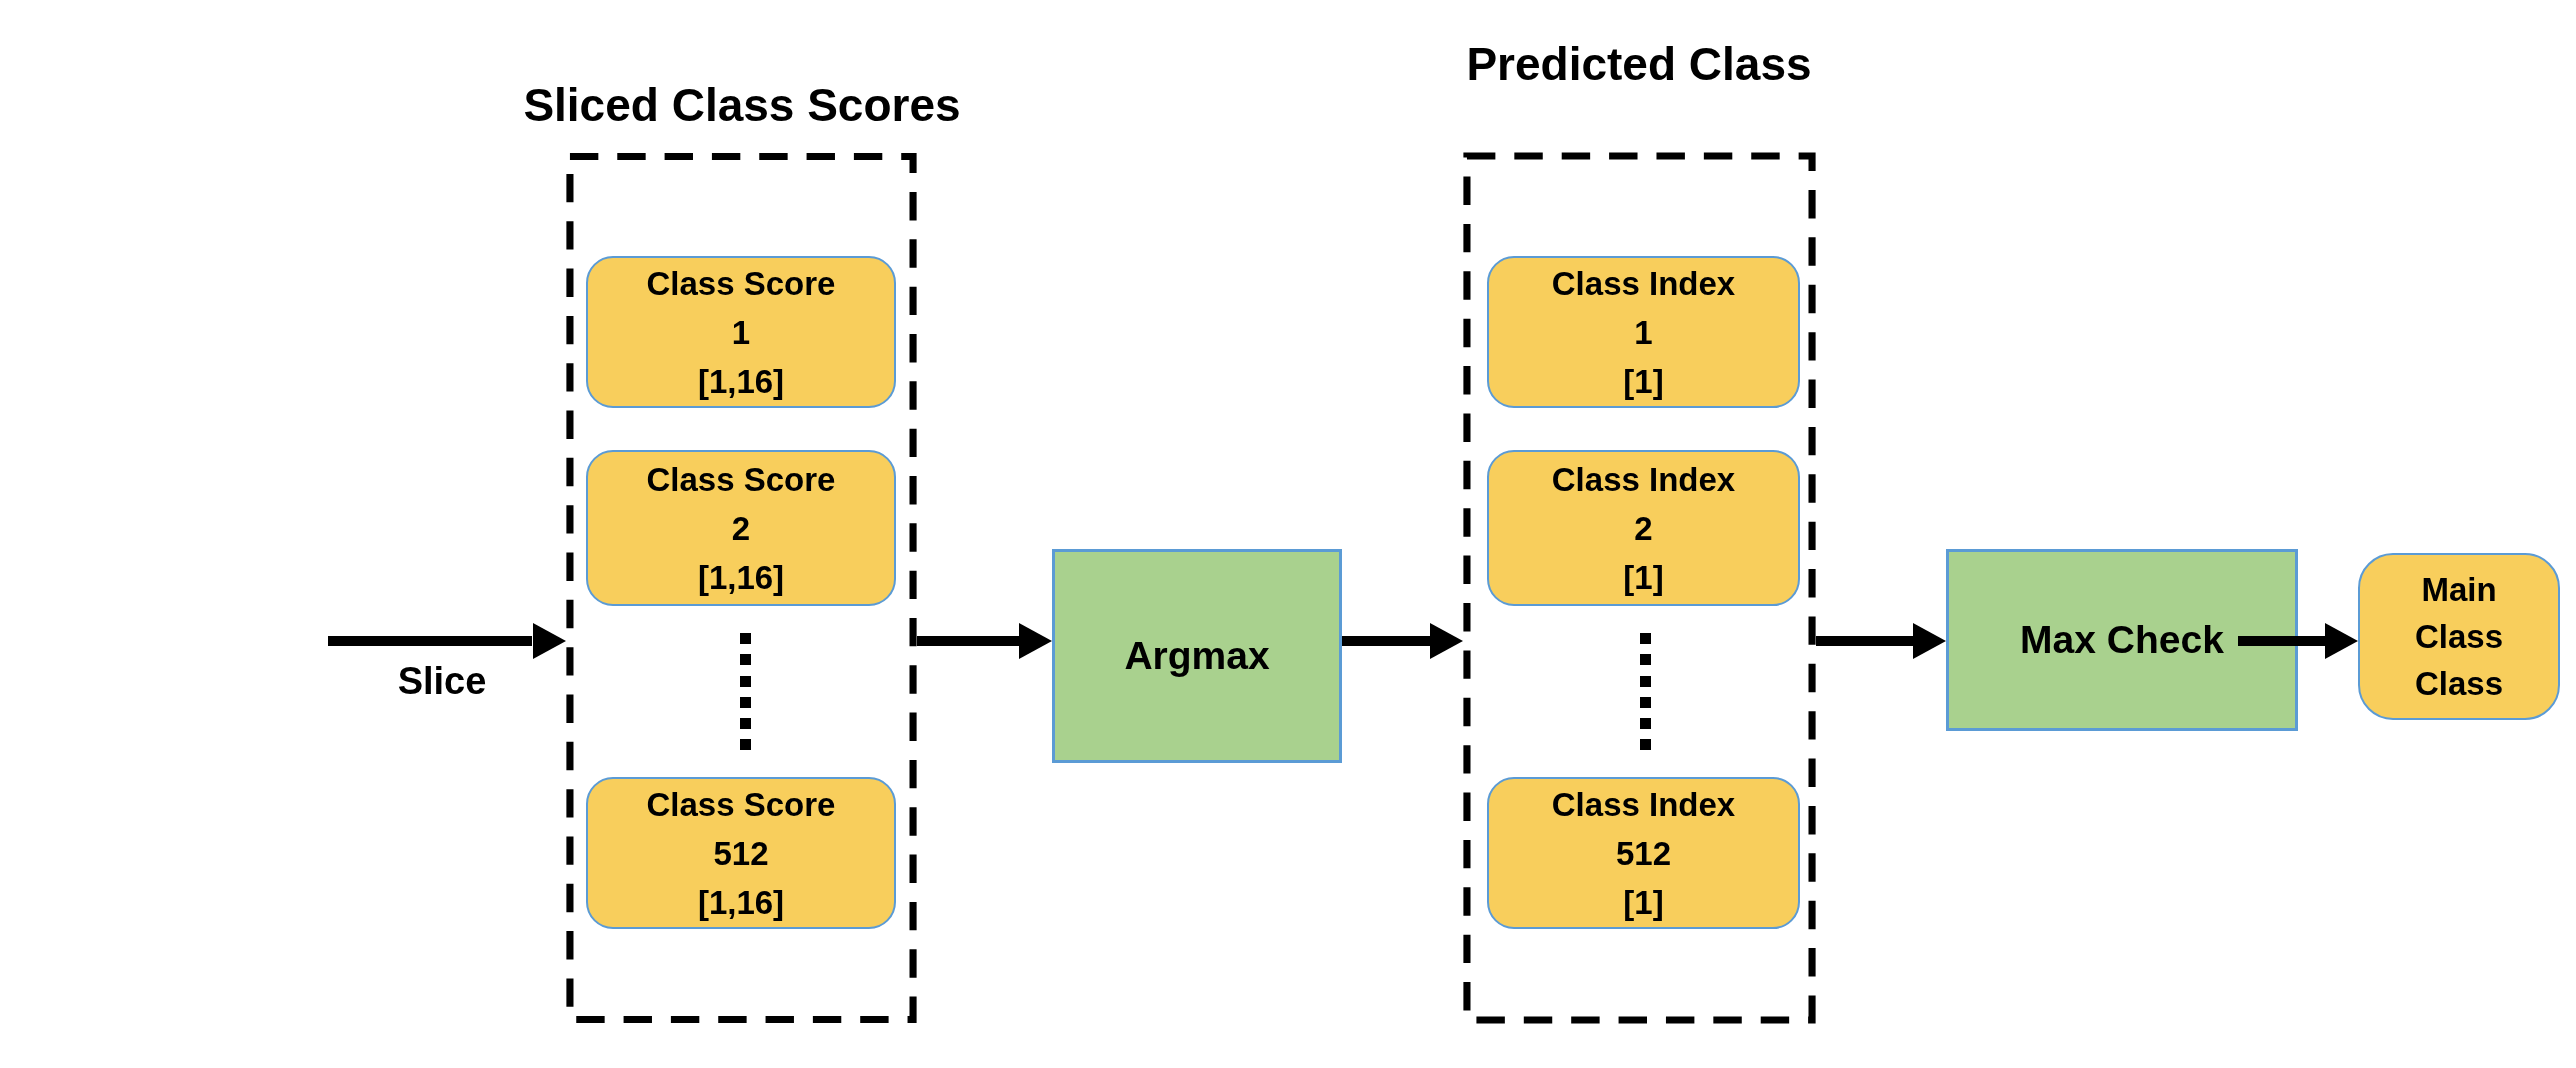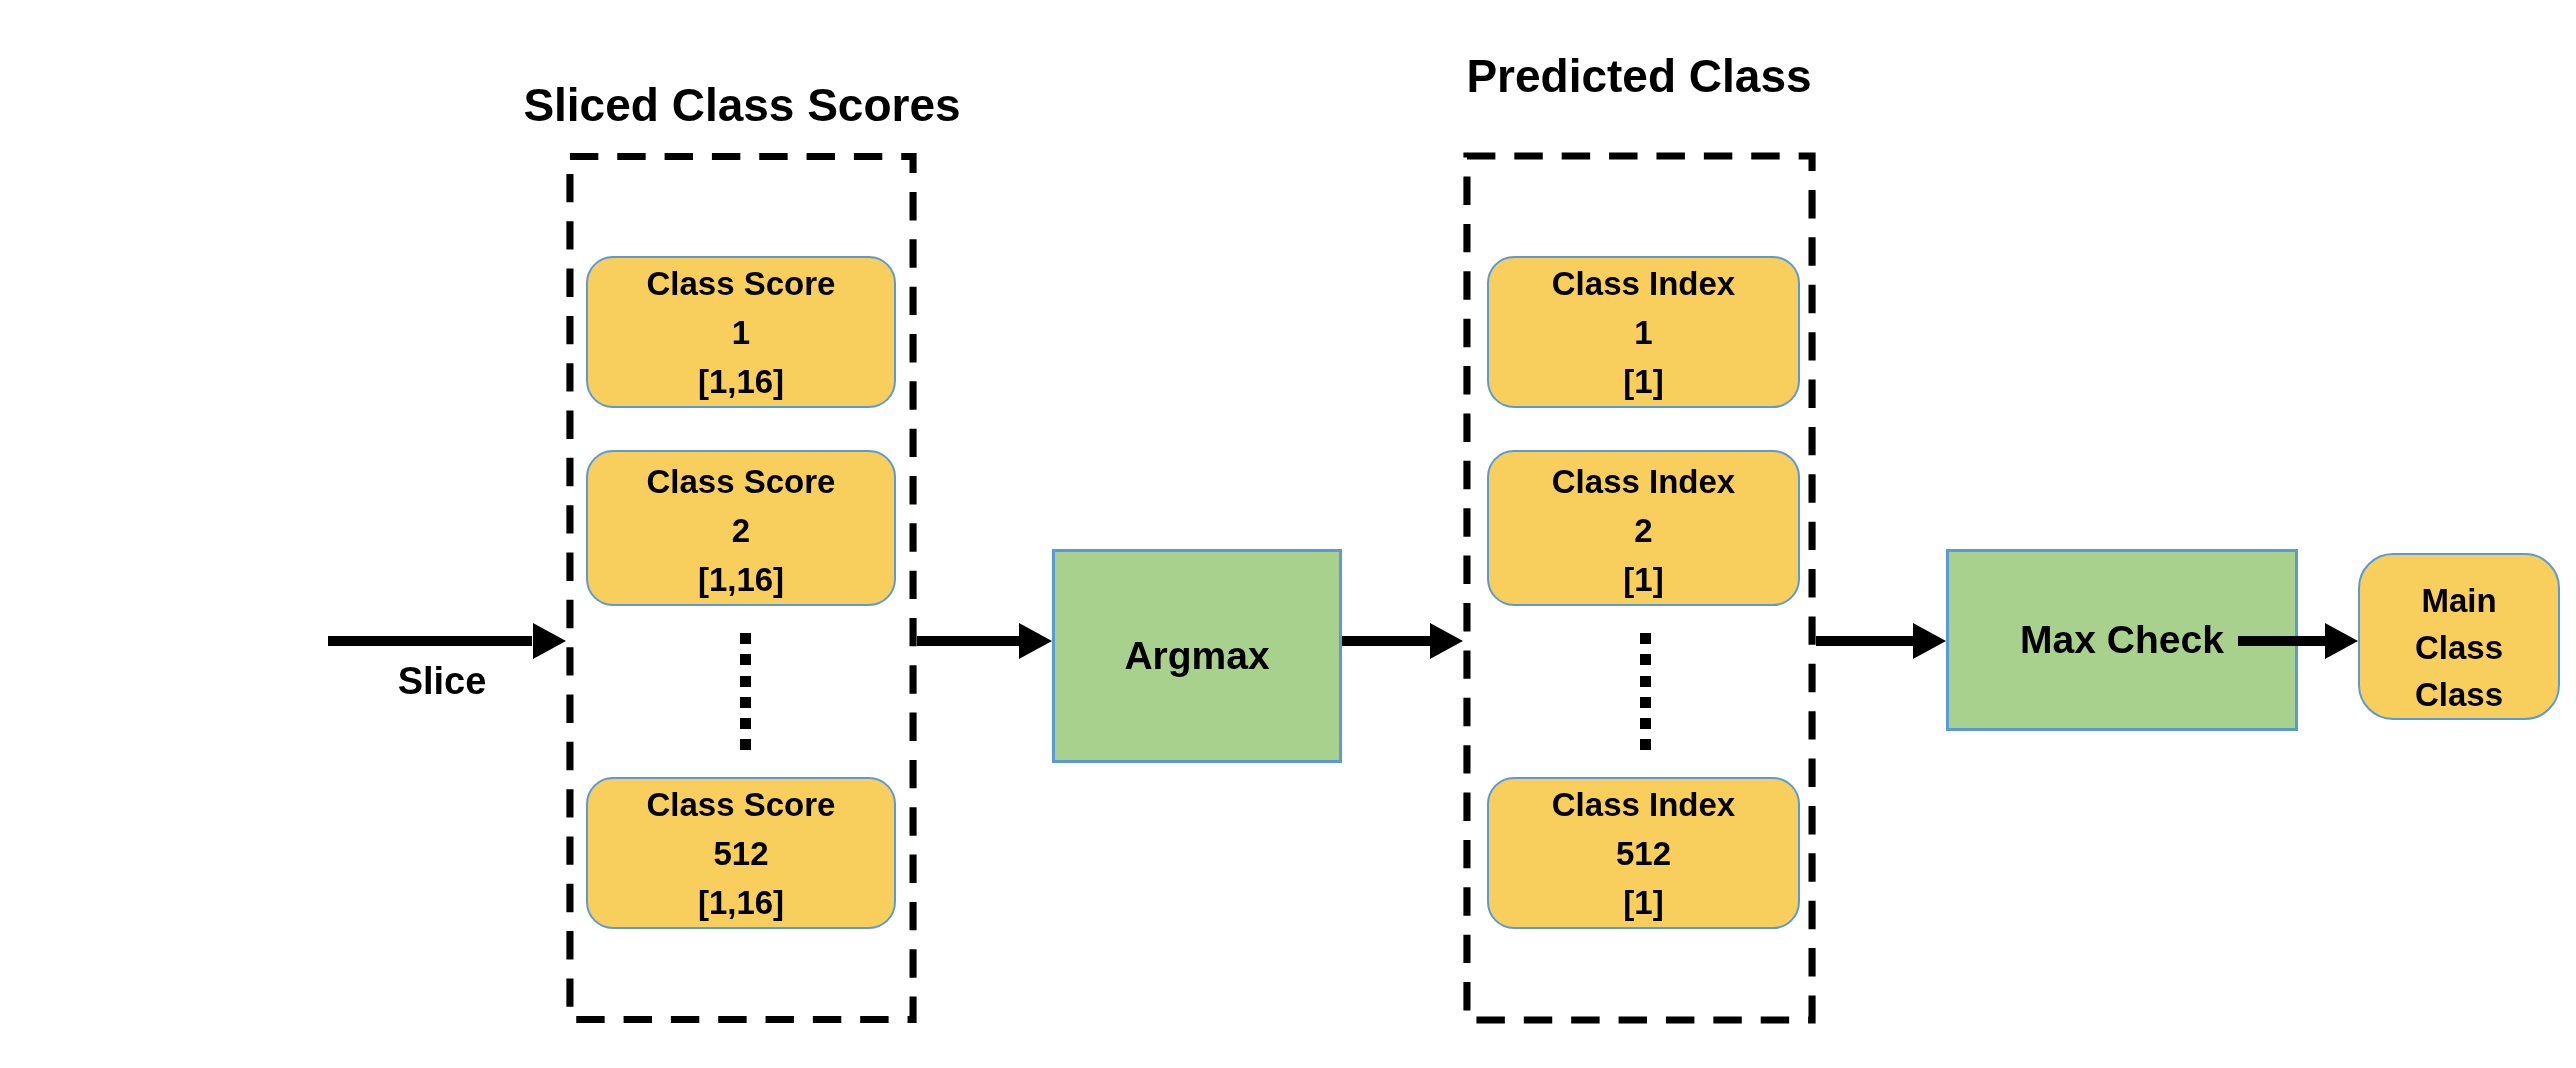--- a/index.html
+++ b/index.html
@@ -31,21 +31,21 @@
     white-space:nowrap;
   }
   .node{
     position:absolute;
     background:var(--node-fill);
     border:2.4px solid var(--node-border);
     border-radius:35px;
     display:flex;
     flex-direction:column;
     align-items:center;
-    justify-content:flex-end;
+    justify-content:center;
     text-align:center;
     font-size:33px;
     font-weight:bold;
     line-height:51px;
     box-sizing:border-box;
   }
   .node.small{border-radius:27px;line-height:49px;}
   .op{
     position:absolute;
     background:var(--operation-fill);
@@ -90,21 +90,21 @@
     background:var(--arrow);
     display:block;
   }
 </style>
 </head>
 <body>
 
 <div id="canvas">
 
   <div class="group-title" style="left:517px;top:38px;width:450px;margin-top:41px;">Sliced Class Scores</div>
-  <div class="group-title" style="left:1414px;top:50px;width:450px;">Predicted Class</div>
+  <div class="group-title" style="left:1414px;top:38px;width:450px;">Predicted Class</div>
 
 
   <div class="arrow-shaft" style="left:328px;top:636px;width:204px;"></div>
   <div class="arrow-head" style="left:533px;top:623px;"></div>
   <div class="edge-label" style="left:359px;top:660px;width:166px;">Slice</div>
 
   <svg class="group-rect" style="left:566px;top:152px;" width="351" height="872" viewBox="0 0 445 1104">
     <rect x="5" y="5" width="435" height="1094" fill="none" stroke="var(--group-border)" stroke-width="9" stroke-dasharray="36 24"></rect>
   </svg>
 

